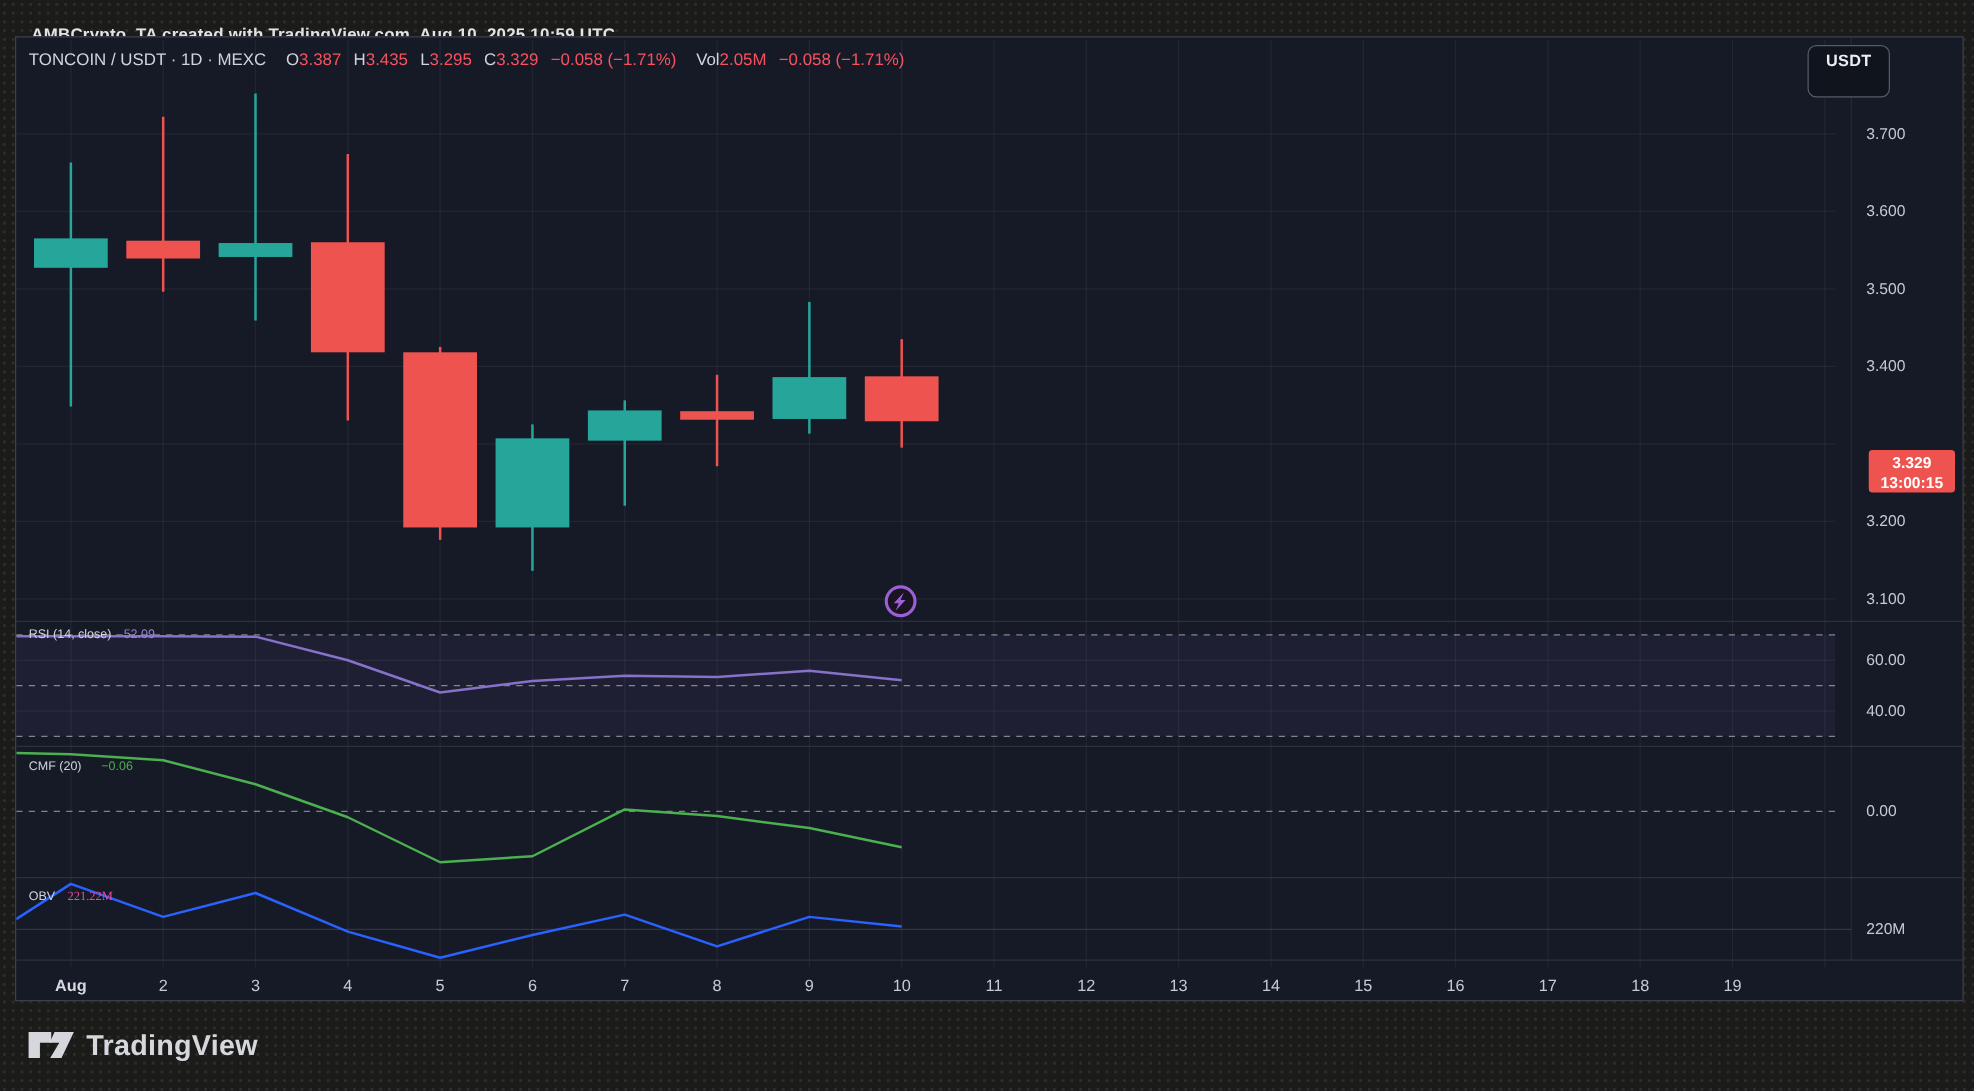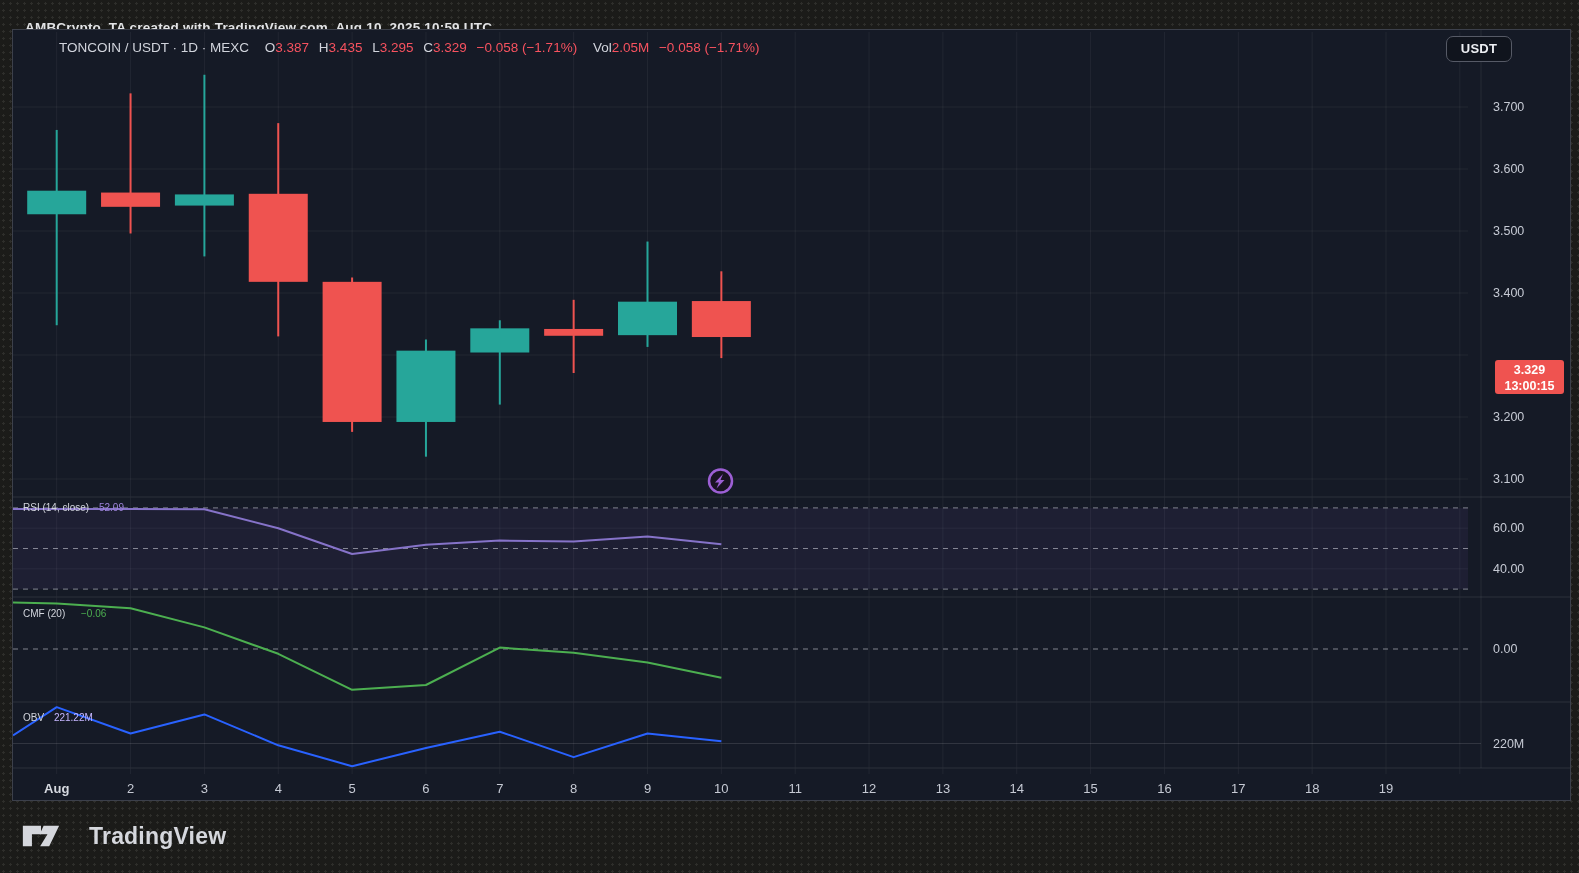--- a/index.html
+++ b/index.html
@@ -15,44 +15,44 @@
     position:absolute;left:25px;top:20px;
     font-size:13.5px;font-weight:700;color:#e2e3e5;letter-spacing:.2px;
   }
   .widget{
     position:absolute;left:12px;top:29px;width:1559px;height:772px;
     background:#151a26;border:1px solid #3c404b;box-sizing:border-box;
   }
   #chart{position:absolute;left:0;top:0;}
   .legend{
     position:absolute;left:10px;top:10px;font-size:13.5px;color:#d1d4dc;
-    white-space:nowrap;z-index:5;margin-left:36px;
+    white-space:nowrap;z-index:5;
   }
   .legend .sep{display:inline-block;width:6px;}
   .legend .neg{color:#f7525f;}
   .legend .lbl{color:#d1d4dc;}
   .currency-btn{
-    position:absolute;right:58px;top:6px;width:66px;height:26px;
+    position:absolute;right:58px;top:6px;width:66px;height:42px;
     background:#10141d;border:1px solid #565a66;border-radius:7px;
     color:#eceef2;font-size:13px;font-weight:700;text-align:center;
     line-height:24px;letter-spacing:.3px;z-index:6;box-sizing:border-box;
     font-family:"Liberation Sans",sans-serif;
   }
   .price-badge{
     position:absolute;left:1482px;top:330px;width:69px;height:34px;
     background:#ef5350;border-radius:3px;color:#fff;z-index:6;
     font-size:12.5px;font-weight:700;text-align:center;line-height:16px;
     padding-top:2px;box-sizing:border-box;
   }
   .pane-label{
     position:absolute;font-size:10px;color:#d1d4dc;white-space:nowrap;z-index:5;
   }
   .pane-label .val{margin-left:7px;}
   .footer-logo{
-    position:absolute;left:22px;top:822px;display:flex;align-items:center;z-index:3;gap:20px;
+    position:absolute;left:22px;top:822px;display:flex;align-items:center;z-index:3;
   }
   .footer-logo .logo-text{
     color:#d5d7dd;font-size:23px;font-weight:700;margin-left:9px;letter-spacing:.2px;
   }
   svg text{font-family:"Liberation Sans",sans-serif;}
 </style>
 </head>
 <body>
 
 <div class="attribution">AMBCrypto_TA created with TradingView.com, Aug 10, 2025 10:59 UTC</div>
@@ -176,21 +176,21 @@
   <div class="pane-label" style="left:10px;top:472px;">
     <span>RSI (14, close)</span>
     <span class="val" style="color:#9b82d8;">52.09</span>
   </div>
   <div class="pane-label" style="left:10px;top:578px;">
     <span>CMF (20)</span>
     <span class="val" style="color:#4caf50;margin-left:13px;">−0.06</span>
   </div>
   <div class="pane-label" style="left:10px;top:682px;">
     <span>OBV</span>
-    <span class="val" style="color:#c4b5fd;">221.22M</span>
+    <span class="val" style="color:#ec4899;font-family:Liberation Serif, serif;">221.22M</span>
   </div>
 </div>
 
 <div class="footer-logo">
   <svg width="38" height="28" viewBox="0 0 44 30">
     <path d="M1 3 h21 v10 h-10.5 v14 h-10.5 z" fill="#d5d7dd"></path>
     <path d="M25 3 h18 l-11.5 24 h-10.5 l8.5 -14 h-9 z" fill="#d5d7dd"></path>
   </svg>
   <span class="logo-text">TradingView</span>
 </div>

